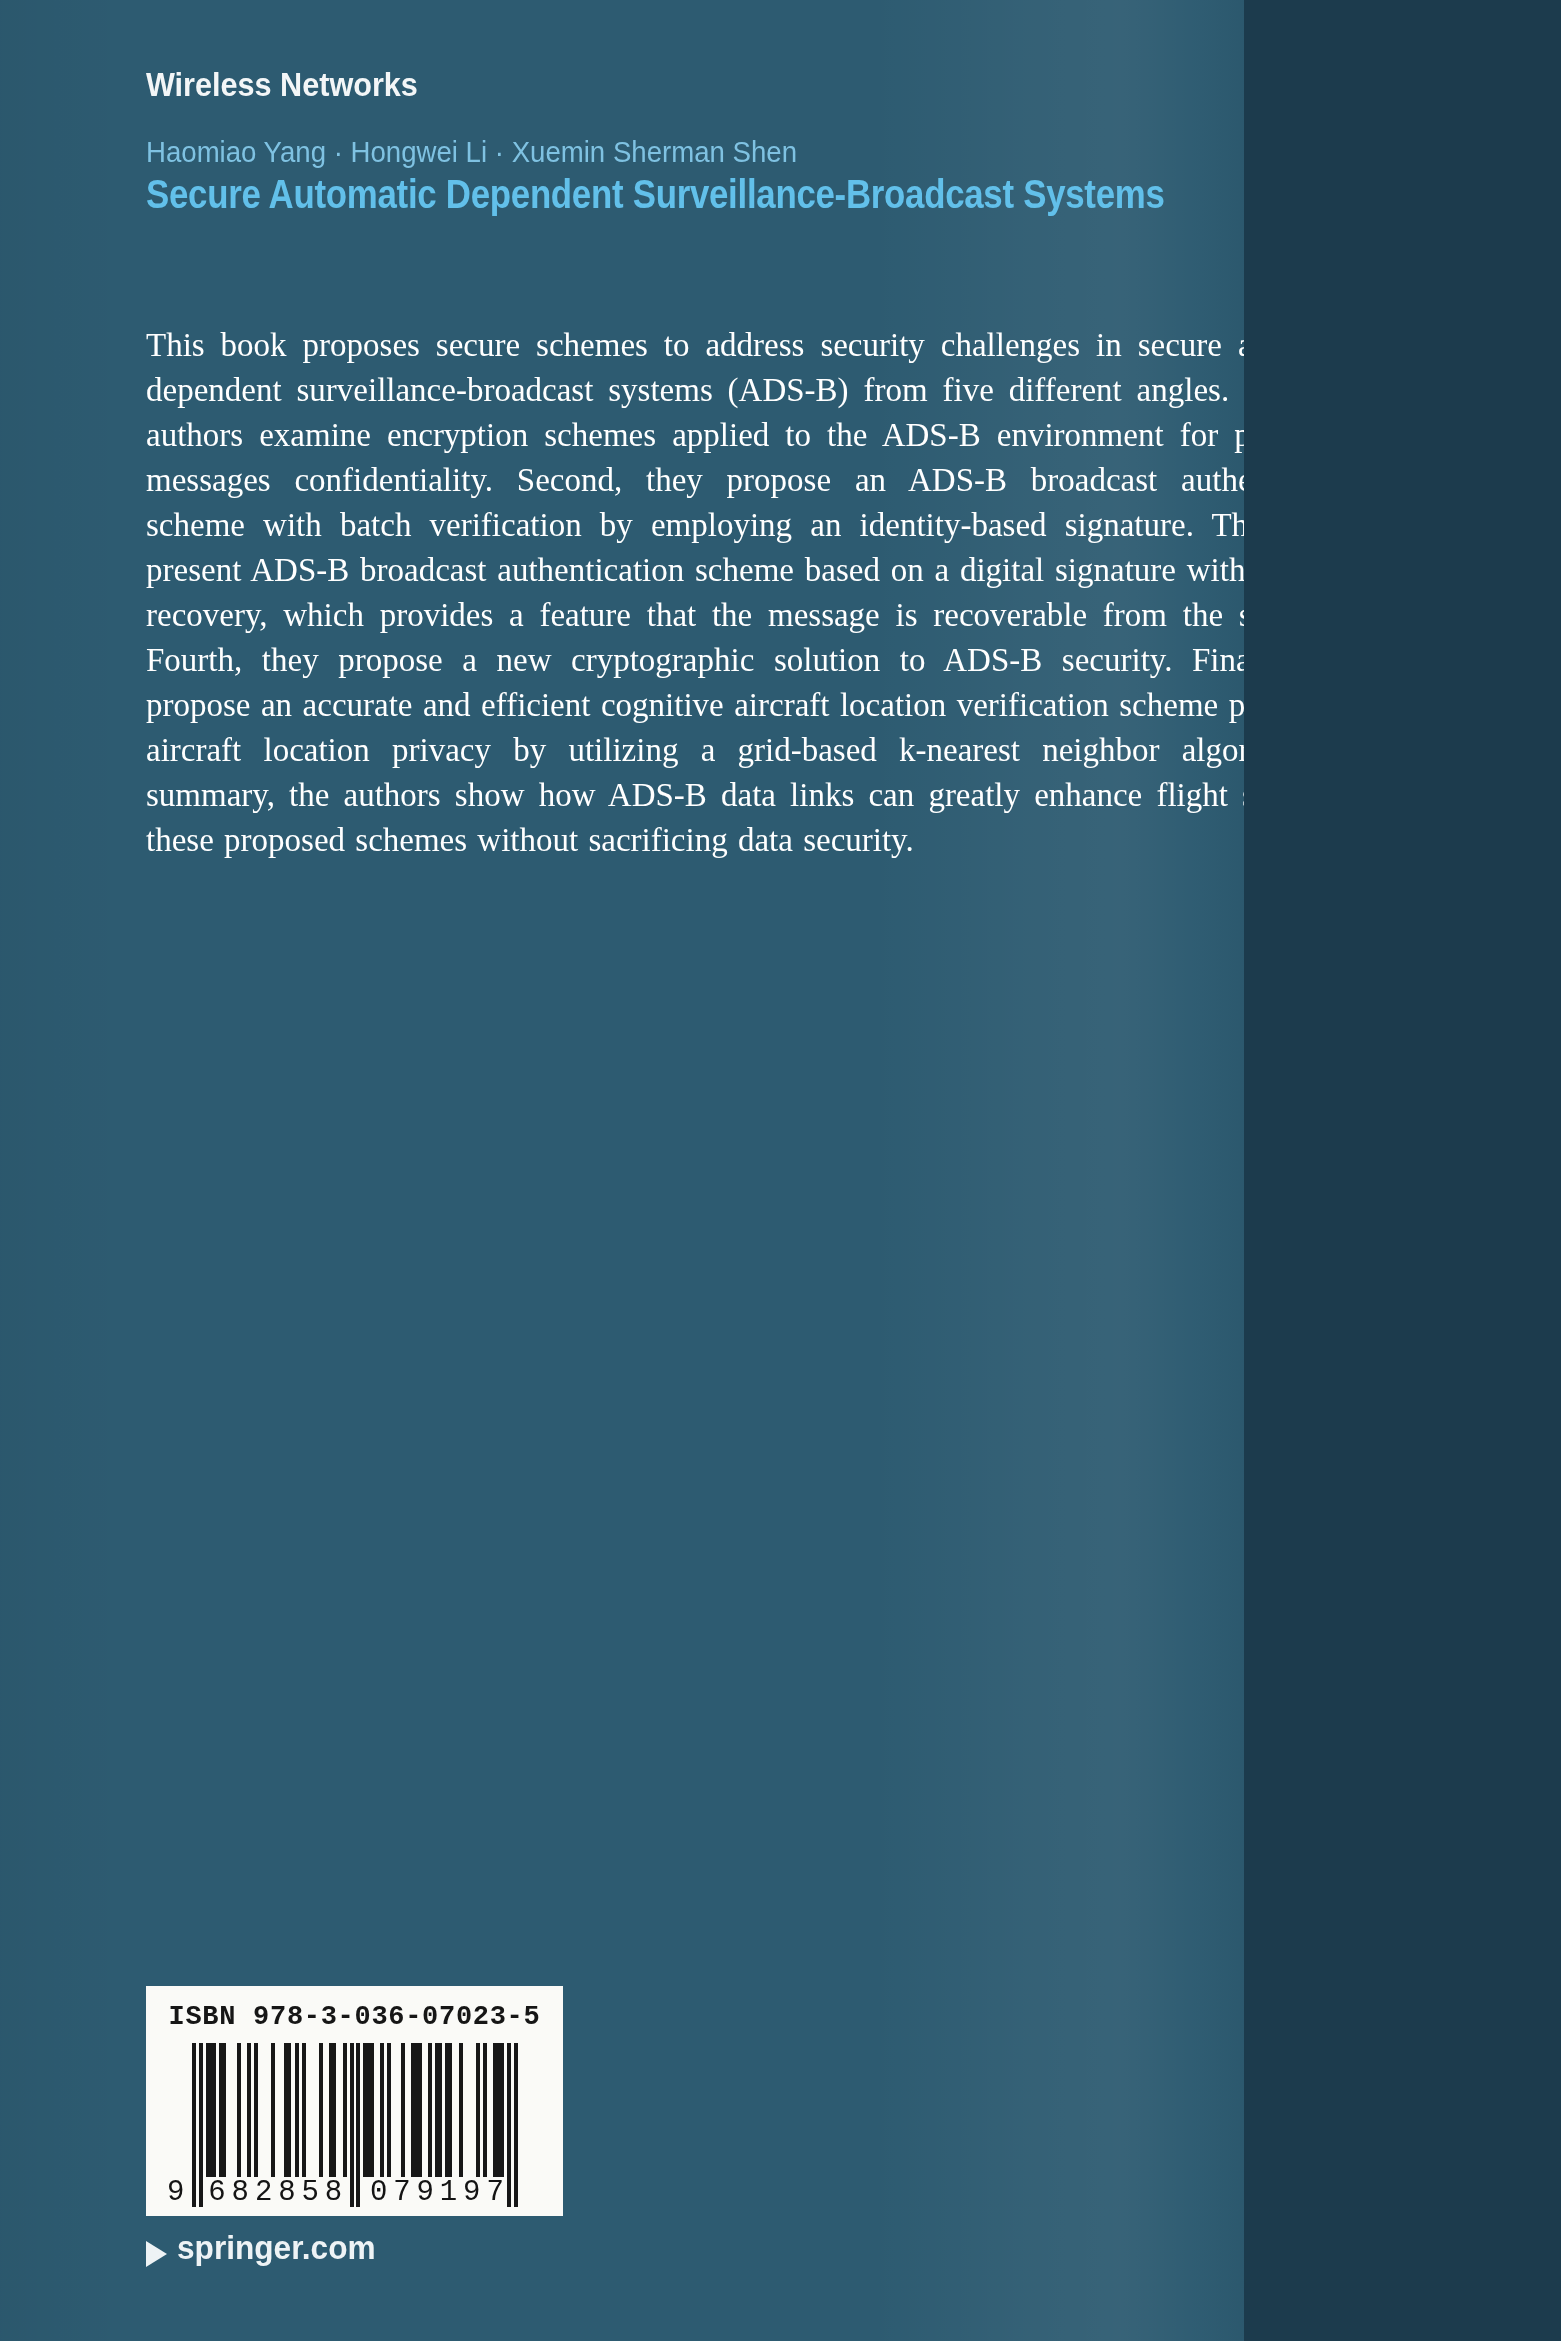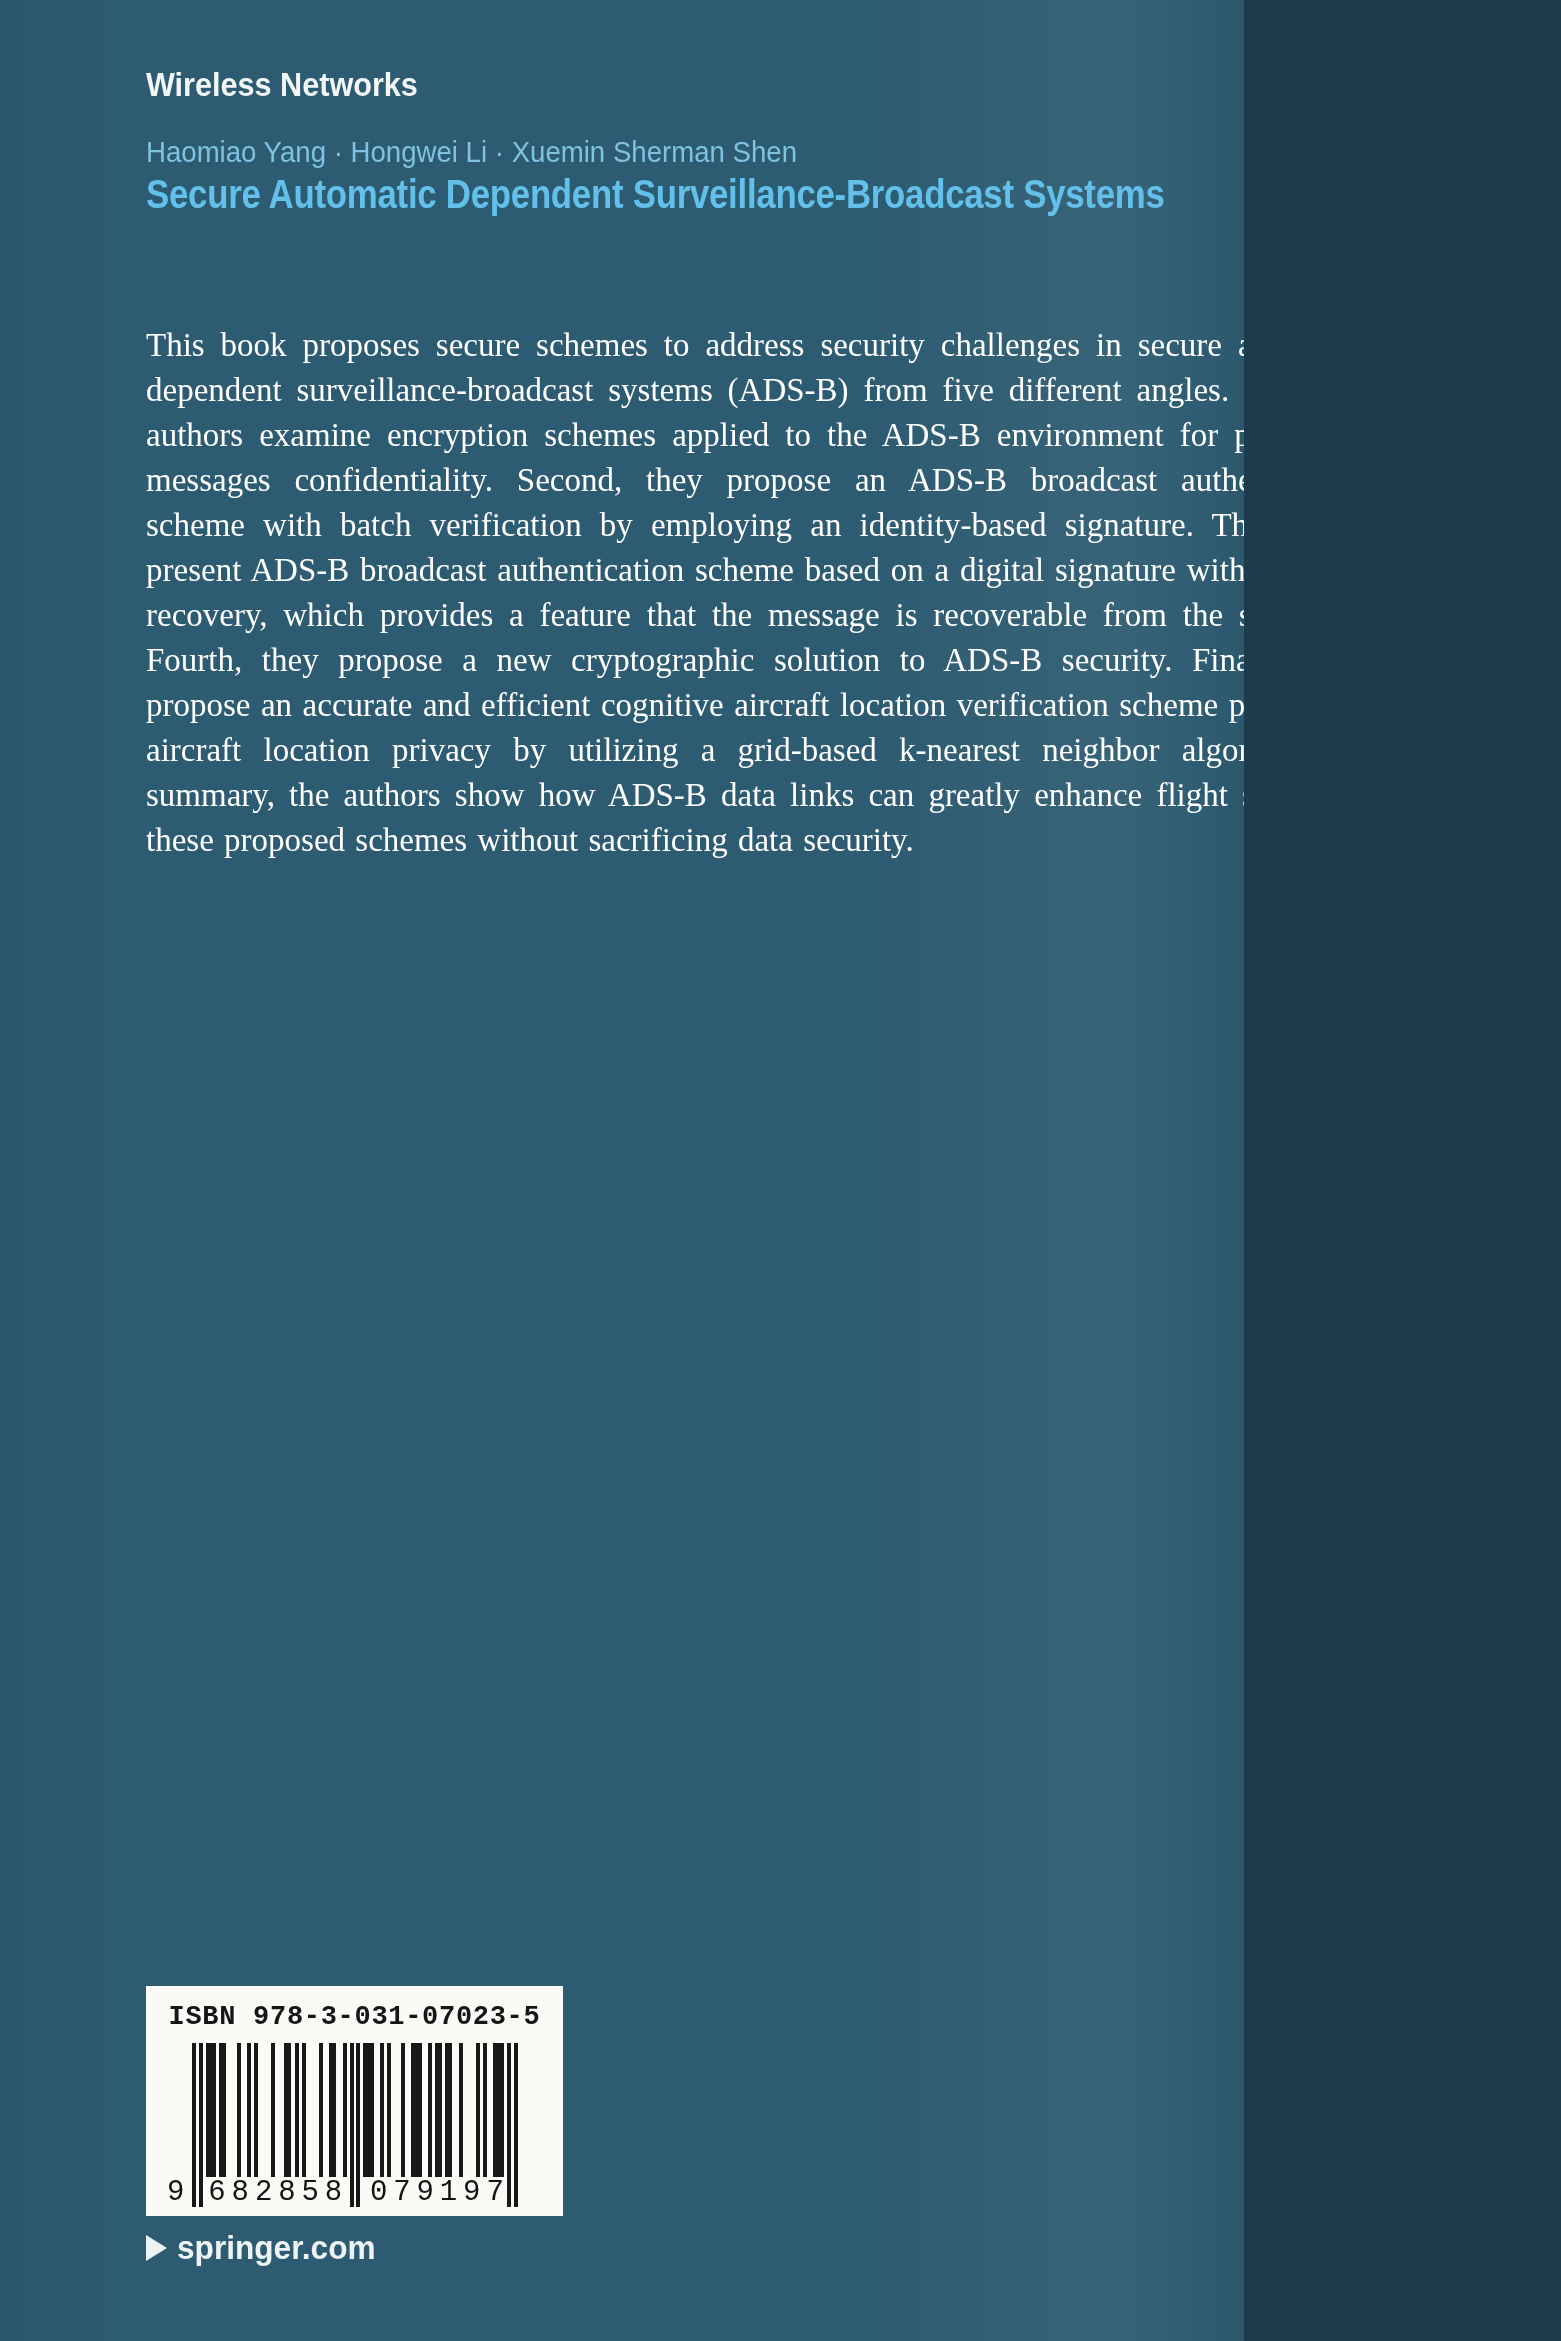--- a/index.html
+++ b/index.html
@@ -90,21 +90,21 @@
   .bc-digit,.bc-group{
     position:absolute;top:133px;height:34px;
     font-family:"Liberation Mono", monospace;
     font-size:29px;line-height:34px;color:#141414;white-space:nowrap;
   }
   .bc-d9{left:-25px;}
   .bc-g1{left:10.4px;width:144px;text-align:center;letter-spacing:5.9px;text-indent:5.9px;}
   .bc-g2{left:172px;width:144px;text-align:center;letter-spacing:5.9px;text-indent:5.9px;}
 
   
-  .footer{position:absolute;left:146px;top:2228px;display:flex;align-items:center;}
+  .footer{position:absolute;left:146px;top:2228px;display:flex;align-items:flex-end;}
   .tri-icon{
     width:0;height:0;display:inline-block;
     border-left:21px solid #eef3f5;
     border-top:13.7px solid transparent;
     border-bottom:13.7px solid transparent;
     margin-right:10.4px;
   }
   .pub-url{
     font-size:34px;font-weight:700;color:#eef3f5;
     transform:scaleX(0.93);transform-origin:left center;white-space:nowrap;
@@ -124,21 +124,21 @@
 
   <div class="series">Wireless Networks</div>
 
   <div class="authors">Haomiao Yang · Hongwei Li · Xuemin Sherman Shen</div>
 
   <h1 class="title">Secure Automatic Dependent Surveillance-Broadcast Systems</h1>
 
   <p class="description">This book proposes secure schemes to address security challenges in secure automatic dependent surveillance-broadcast systems (ADS-B) from five different angles. First, the authors examine encryption schemes applied to the ADS-B environment for protecting messages confidentiality. Second, they propose an ADS-B broadcast authentication scheme with batch verification by employing an identity-based signature. Third, they present ADS-B broadcast authentication scheme based on a digital signature with message recovery, which provides a feature that the message is recoverable from the signature. Fourth, they propose a new cryptographic solution to ADS-B security. Finally, they propose an accurate and efficient cognitive aircraft location verification scheme preserving aircraft location privacy by utilizing a grid-based k-nearest neighbor algorithm. In summary, the authors show how ADS-B data links can greatly enhance flight safety by these proposed schemes without sacrificing data security.</p>
 
   <div class="isbn-box">
-    <div class="isbn-label">ISBN 978-3-031-07023-5</div>
+    <div class="isbn-label">ISBN 978-3-036-07023-5</div>
     <div class="barcode">
       <span class="bc-digit bc-d9">9</span>
       <span class="bc-group bc-g1">682858</span>
       <span class="bc-group bc-g2">079197</span>
     <div class="bar guard" style="left: 0px; width: 3.7px;"></div>
         <div class="bar guard" style="left: 6.9px; width: 3.7px;"></div>
         <div class="bar" style="left: 13.7px; width: 10.6px;"></div>
         <div class="bar" style="left: 27px; width: 7.2px;"></div>
         <div class="bar" style="left: 45px; width: 3.7px;"></div>
         <div class="bar" style="left: 55px; width: 3.7px;"></div>

